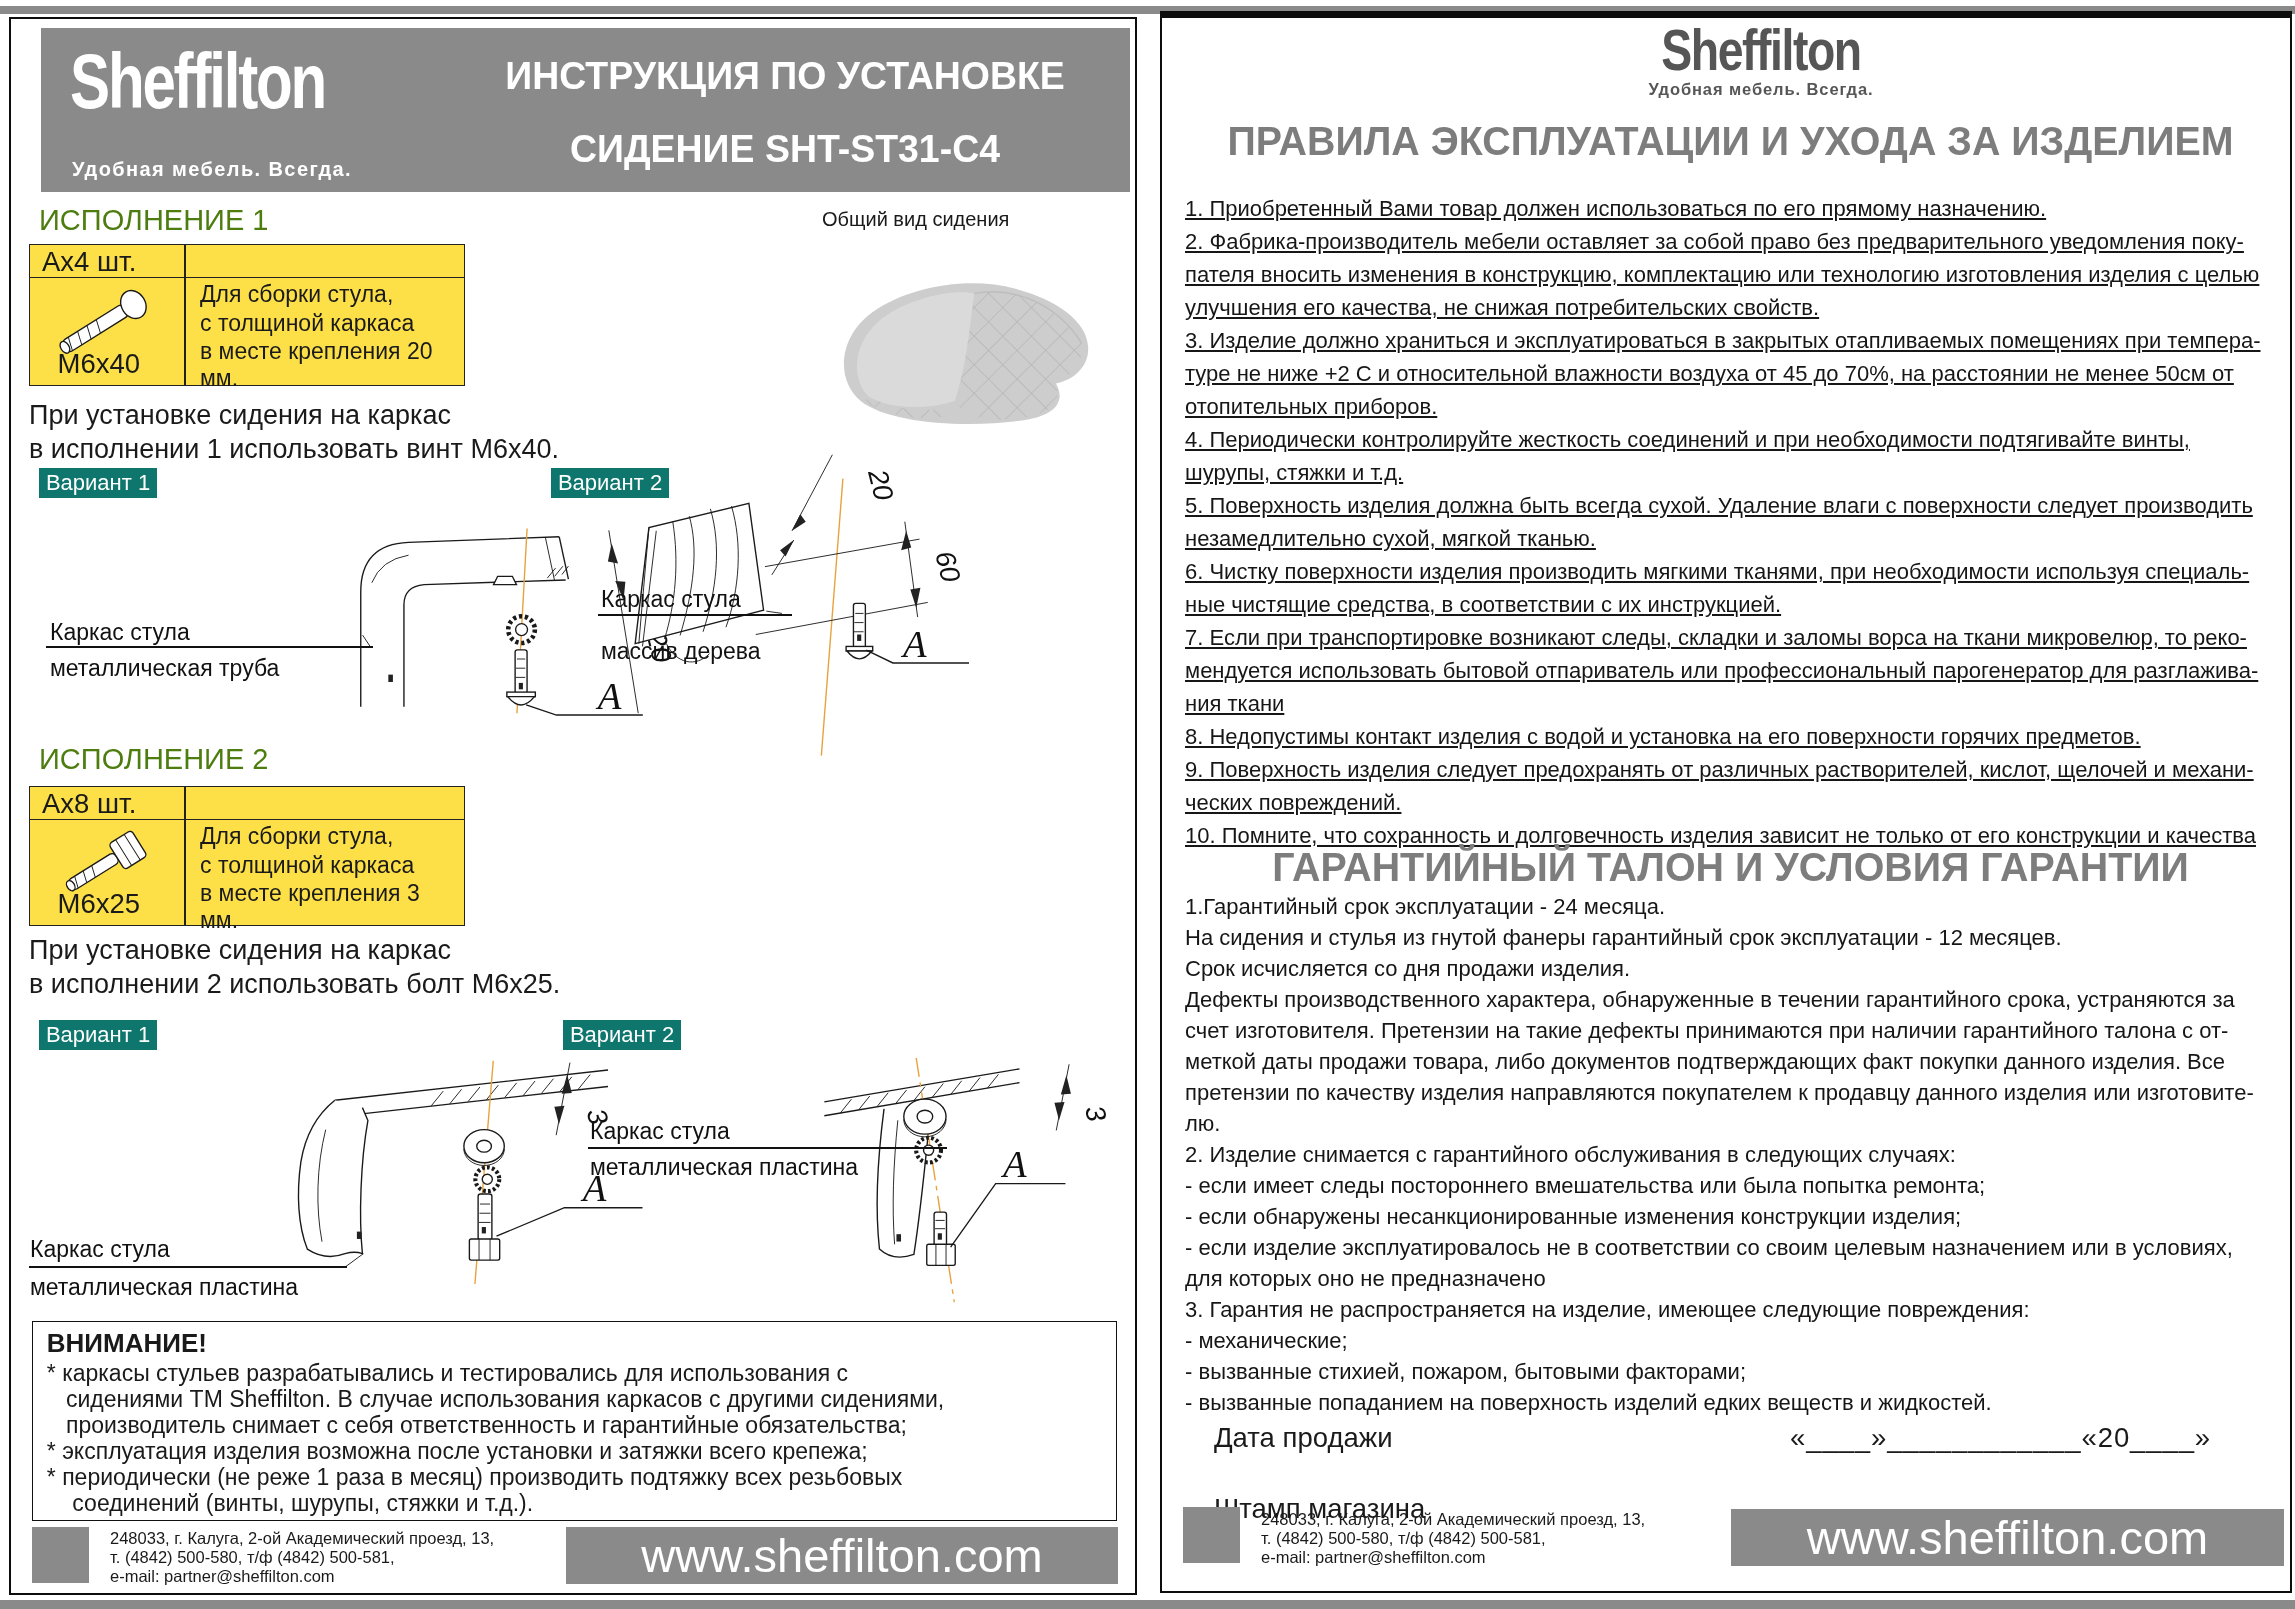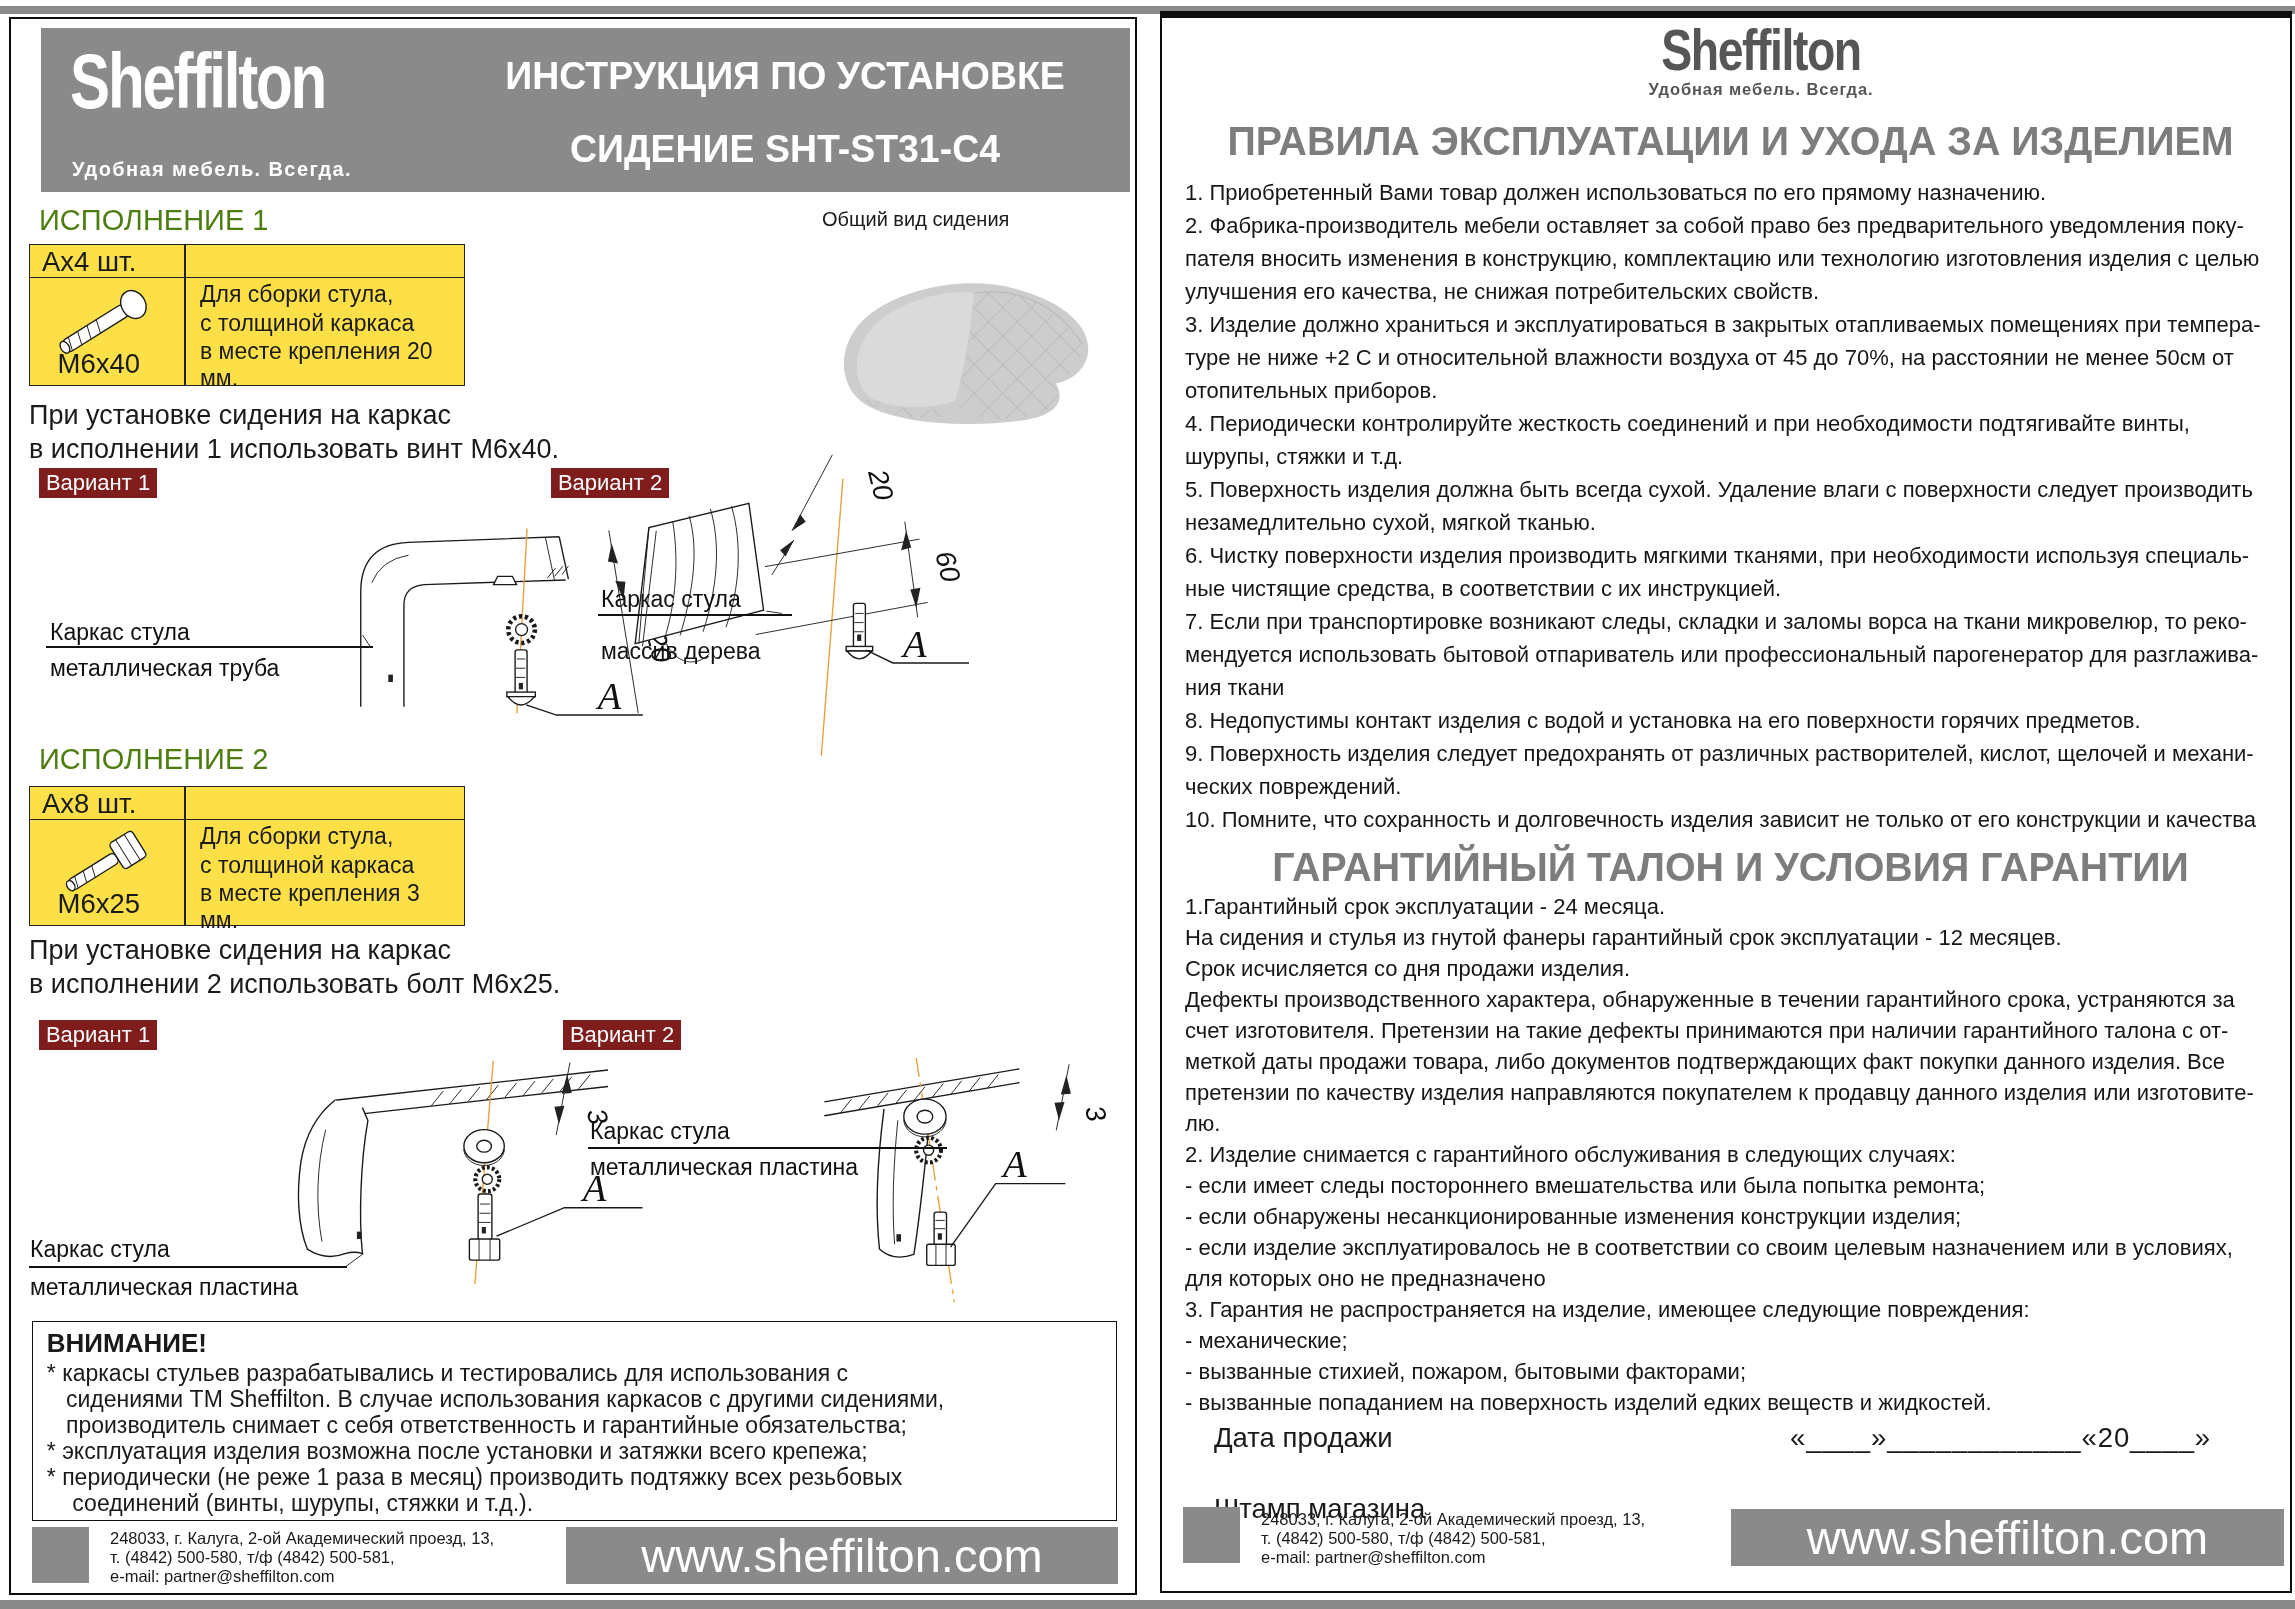--- a/index.html
+++ b/index.html
@@ -35,21 +35,21 @@
   .hwtable .vdiv{position:absolute;left:154px;top:0;bottom:0;width:1.8px;background:#222;}
   .hwtable .hwicon{position:absolute;left:8.3px;top:42px;}
   .hwtable .hwsize{position:absolute;left:27.5px;bottom:5.5px;font-size:27.5px;}
   .hwtable .desc{position:absolute;left:170px;top:36px;font-size:23px;}
   .hwtable .desc div{height:28.5px;}
   .notes{position:absolute;font-size:27px;}
   .notes div{height:34px;}
   .note1{left:29px;top:400px;}
   .note2{left:29px;top:935px;}
 
-  .vbadge{position:absolute;width:118px;height:30px;background:#7f1d1d;color:#fff;font-size:22px;
+  .vbadge{position:absolute;width:118px;height:30px;background:#0f766e;color:#fff;font-size:22px;
     display:flex;align-items:center;justify-content:center;}
   .badge-e1v1{left:39px;top:468px;}
   .badge-e1v2{left:551px;top:468px;}
   .badge-e2v1{left:39px;top:1020px;}
   .badge-e2v2{left:563px;top:1020px;}
 
   .dlabel{position:absolute;font-size:23px;color:#111;}
   .lead-underline{position:absolute;height:1.8px;background:#111;}
   .d1-label1{left:50px;top:619px;} .d1-ul{left:46px;top:646px;width:327px;} .d1-label2{left:50px;top:655px;}
   .d2-label1{left:601px;top:586px;} .d2-ul{left:598px;top:614px;width:194px;} .d2-label2{left:601px;top:622px;margin-top:16px;}
@@ -84,21 +84,21 @@
 
   
   .rp-logo{left:1506px;top:15.6px;width:510px;text-align:center;font-size:58px;font-weight:bold;color:#565656;
     transform:scaleX(.8);transform-origin:center;letter-spacing:-1.8px;}
   .rp-tagline{left:1506px;top:80px;width:510px;text-align:center;font-size:16.5px;font-weight:bold;color:#565656;letter-spacing:0.9px;}
   .gray-title{position:absolute;left:1175px;width:1111px;text-align:center;font-size:41px;font-weight:bold;color:#7d7d7d;
     transform:scaleX(.96);transform-origin:center;}
   .rp-care-title{top:118px;}
   .rp-warranty-title{top:844px;}
   .bodylines{position:absolute;left:1185px;width:1102px;font-size:22px;color:#161616;}
-  .rp-care-lines{top:180px;} .rp-care-lines div{height:33px;}
+  .rp-care-lines{top:196px;text-decoration:underline;} .rp-care-lines div{height:33px;}
   .rp-warranty-lines{top:894px;} .rp-warranty-lines div{height:31px;}
   .rp-date-label{left:1214px;top:1422px;font-size:27.5px;}
   .rp-date-blank{left:1790px;top:1422px;font-size:27.5px;letter-spacing:0.9px;}
   .rp-stamp{left:1214px;top:1493px;font-size:27.5px;}
 </style>
 </head>
 <body>
 
 <div class="canvas">
 

